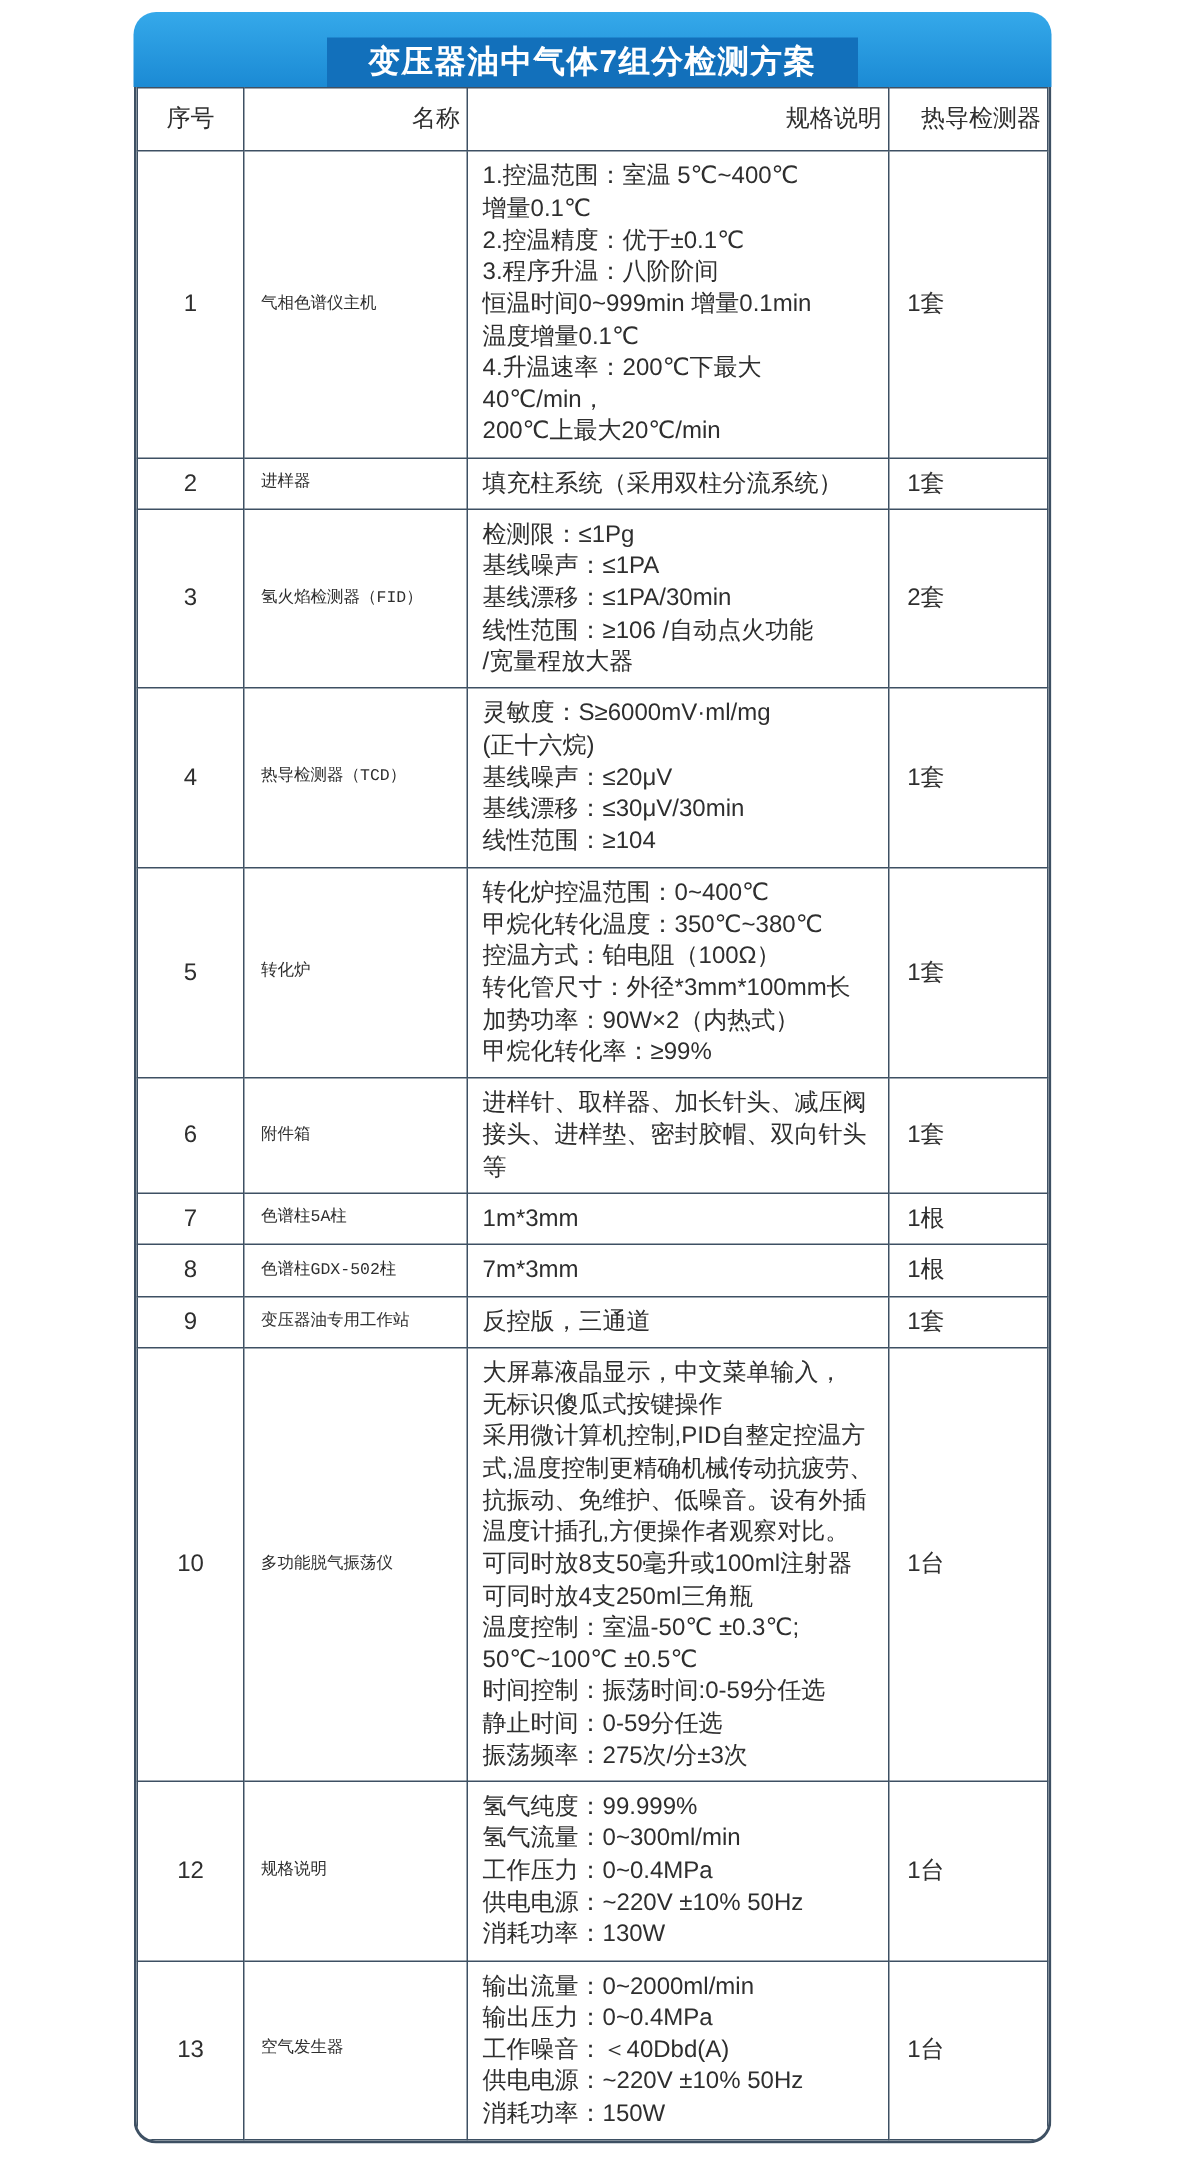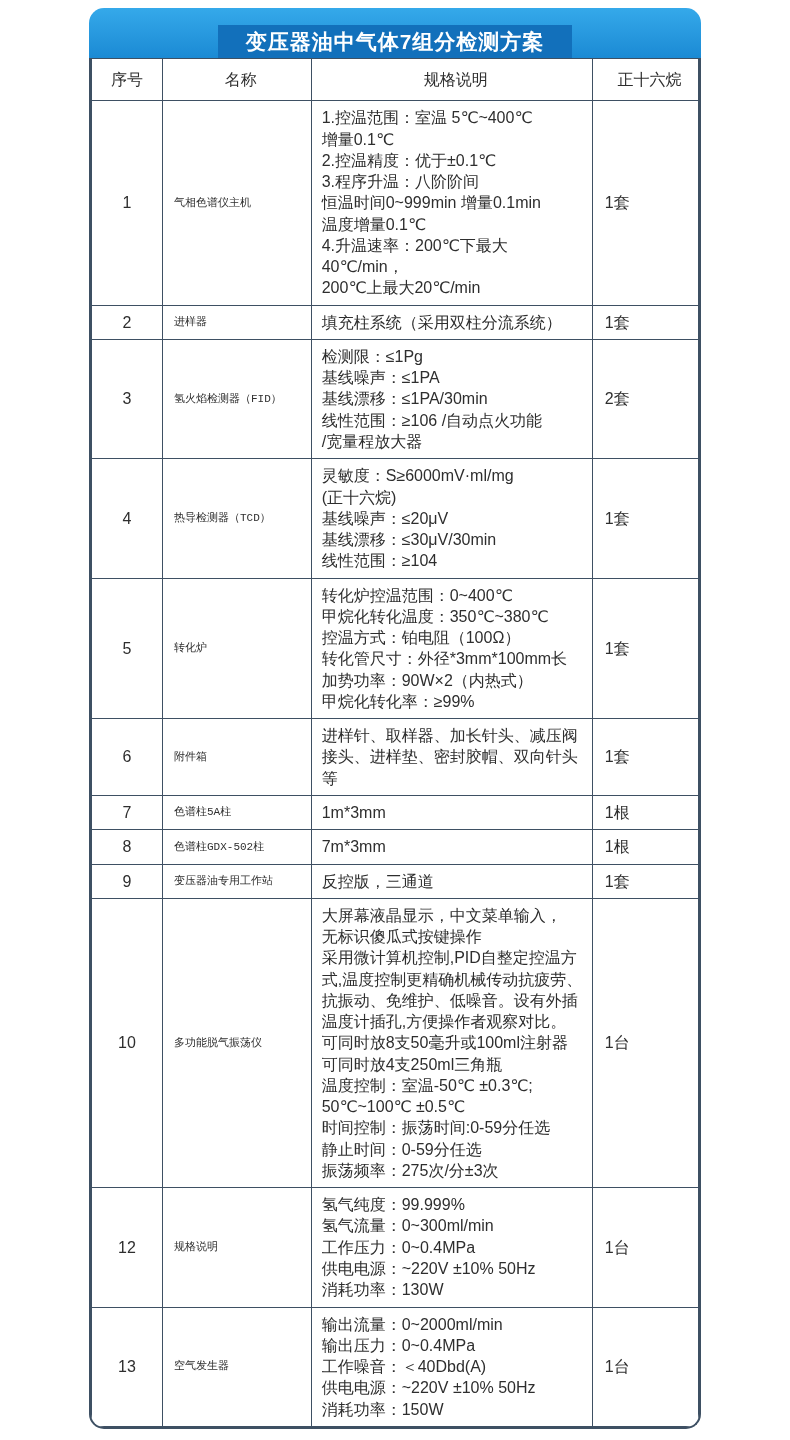--- a/index.html
+++ b/index.html
@@ -51,21 +51,21 @@
   th, td {
     border: 1.5px solid #3e5063;
     color: #2e2e2e;
     font-size: 16px;
     line-height: 1.33;
     vertical-align: middle;
     word-break: break-word;
   }
   th {
     font-weight: normal;
-    text-align: center;
+    text-align: right;
     padding: 6px 4px 6px 12px;
     height: 20px;
   }
   th.c-no { text-align: center; padding: 10px 2px; }
   td.c-no {
     text-align: center;
     padding: 5px 2px;
   }
   td.c-name {
     padding: 5px 4px 5px 11px;
@@ -98,21 +98,21 @@
           <col class="w-no">
             <col class="w-name">
             <col class="w-spec">
             <col class="w-qty">
         </colgroup>
         <thead>
           <tr>
             <th class="c-no">序号</th>
             <th>名称</th>
             <th>规格说明</th>
-            <th>正十六烷</th>
+            <th>热导检测器</th>
           </tr>
         </thead>
         <tbody id="rows">
   <tr>
     <td class="c-no">1</td>
     <td class="c-name">气相色谱仪主机</td>
     <td class="c-spec">1.控温范围：室温 5℃~400℃
 增量0.1℃
 2.控温精度：优于±0.1℃
 3.程序升温：八阶阶间

